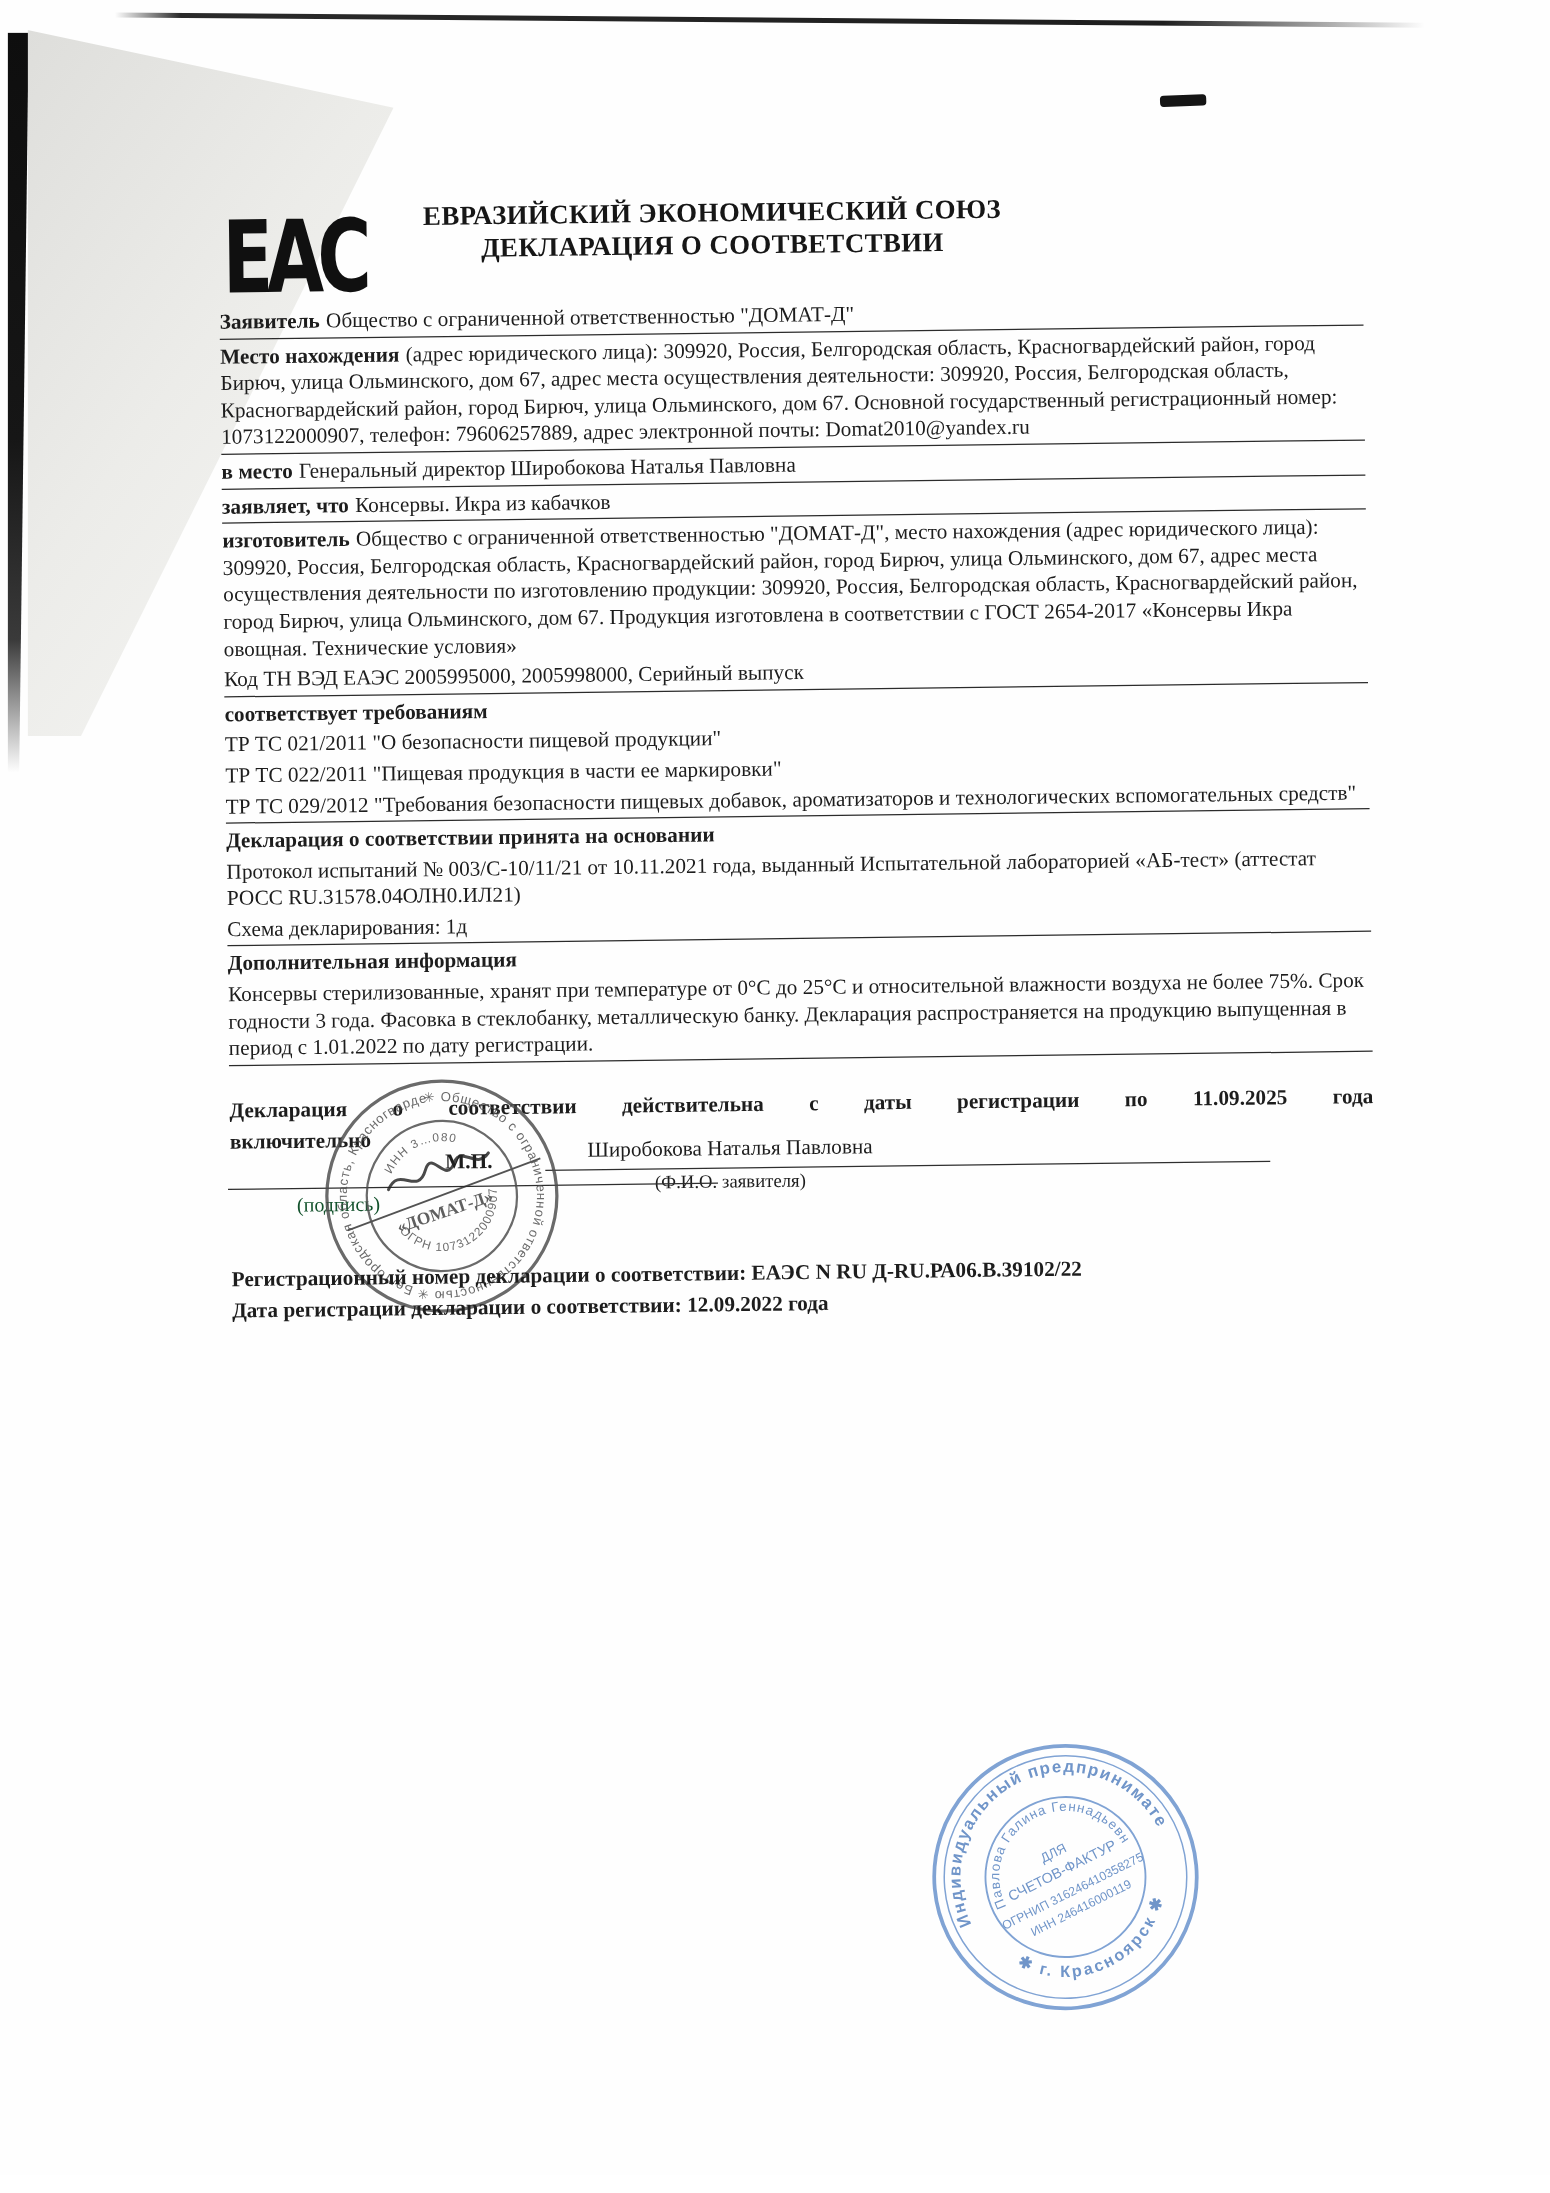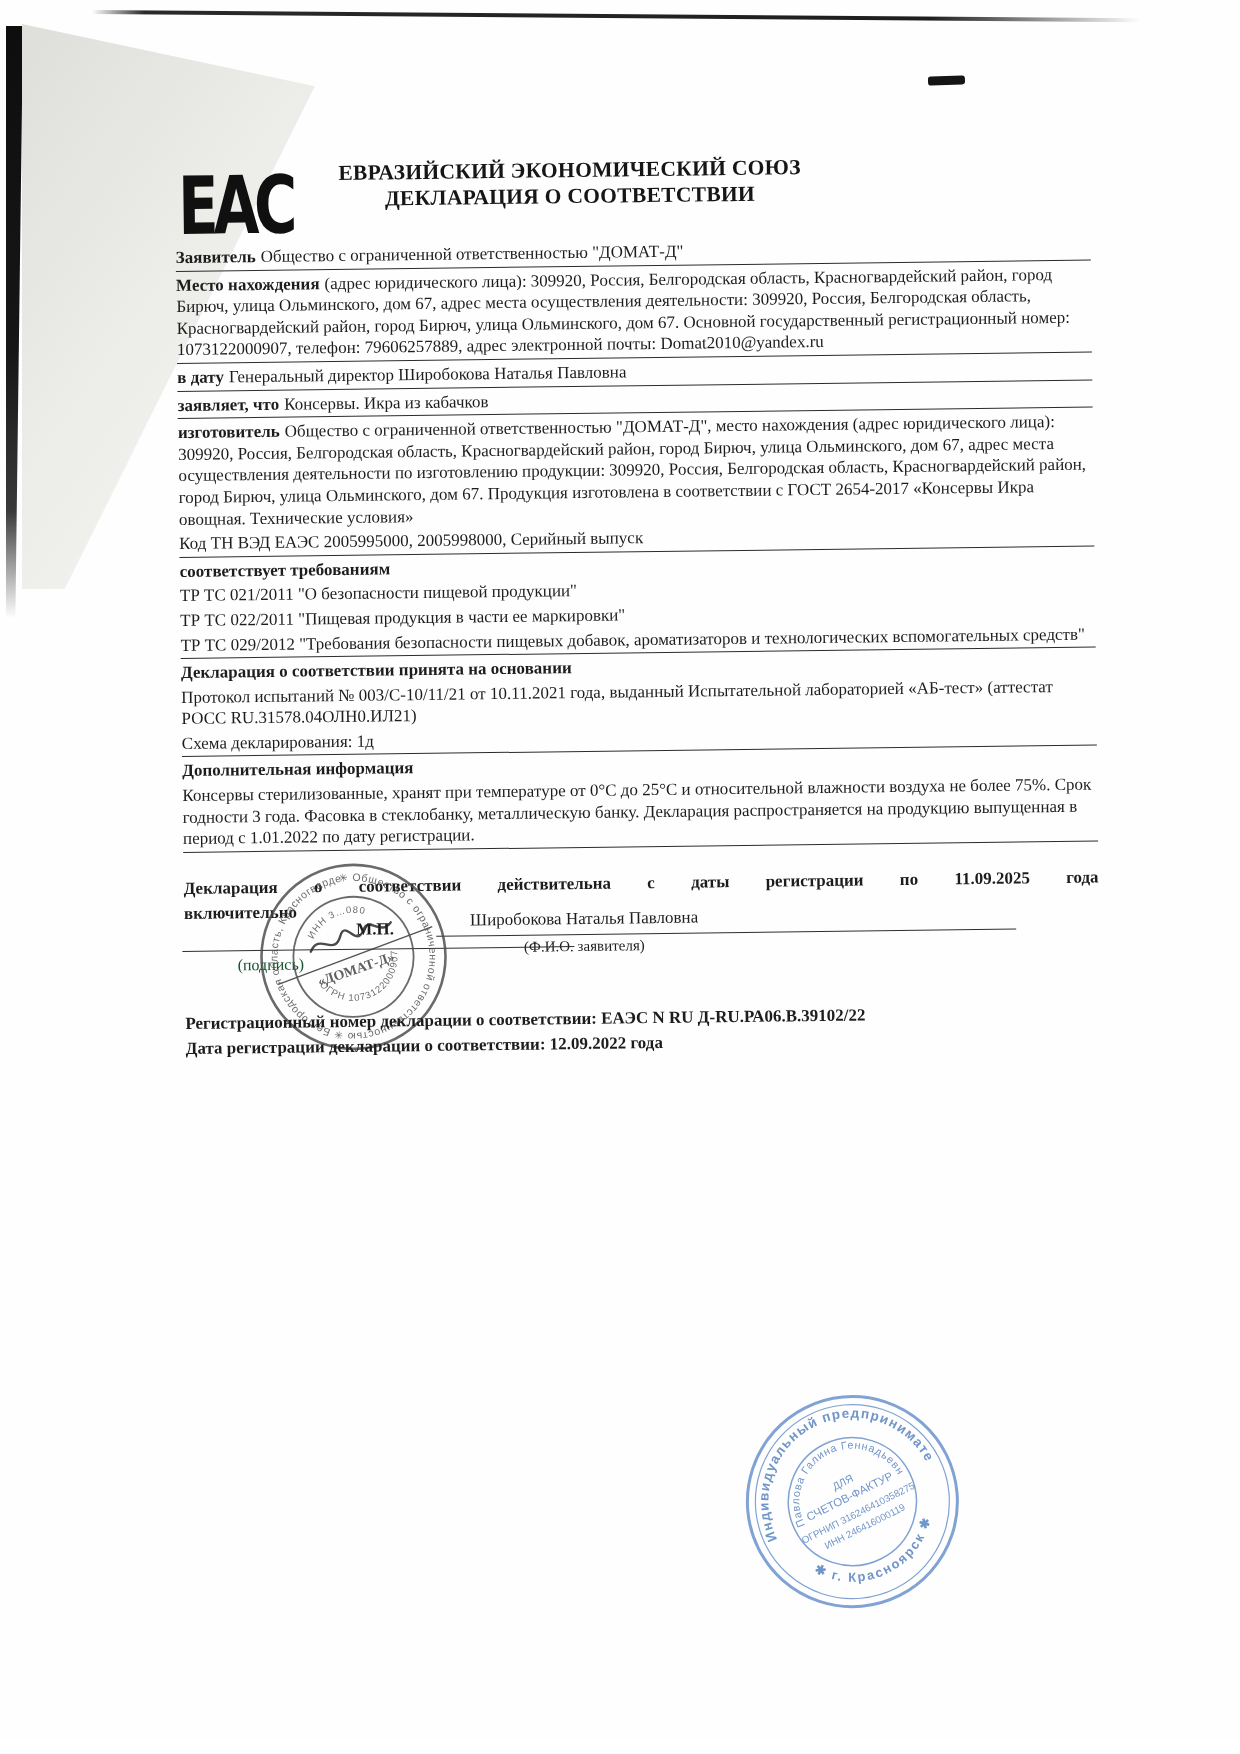--- a/index.html
+++ b/index.html
@@ -62,21 +62,21 @@
     </div>
 
     <div class="content">
       <div class="row rule">
         <span class="lbl">Заявитель</span><span>Общество с ограниченной ответственностью "ДОМАТ-Д"</span>
       </div>
       <div class="row rule">
         <span class="lbl">Место нахождения</span><span>(адрес юридического лица): 309920, Россия, Белгородская область, Красногвардейский район, город Бирюч, улица Ольминского, дом 67, адрес места осуществления деятельности: 309920, Россия, Белгородская область, Красногвардейский район, город Бирюч, улица Ольминского, дом 67. Основной государственный регистрационный номер: 1073122000907, телефон: 79606257889, адрес электронной почты: Domat2010@yandex.ru</span>
       </div>
       <div class="row rule">
-        <span class="lbl">в дату</span><span>Генеральный директор Широбокова Наталья Павловна</span>
+        <span class="lbl">в место</span><span>Генеральный директор Широбокова Наталья Павловна</span>
       </div>
       <div class="row rule">
         <span class="lbl">заявляет, что</span><span>Консервы. Икра из кабачков</span>
       </div>
       <div class="row">
         <span class="lbl">изготовитель</span><span>Общество с ограниченной ответственностью "ДОМАТ-Д", место нахождения (адрес юридического лица): 309920, Россия, Белгородская область, Красногвардейский район, город Бирюч, улица Ольминского, дом 67, адрес места осуществления деятельности по изготовлению продукции: 309920, Россия, Белгородская область, Красногвардейский район, город Бирюч, улица Ольминского, дом 67. Продукция изготовлена в соответствии с ГОСТ 2654-2017 «Консервы Икра овощная. Технические условия»</span>
       </div>
       <div class="row rule">
         <span>Код ТН ВЭД ЕАЭС 2005995000, 2005998000, Серийный выпуск</span>
       </div>

